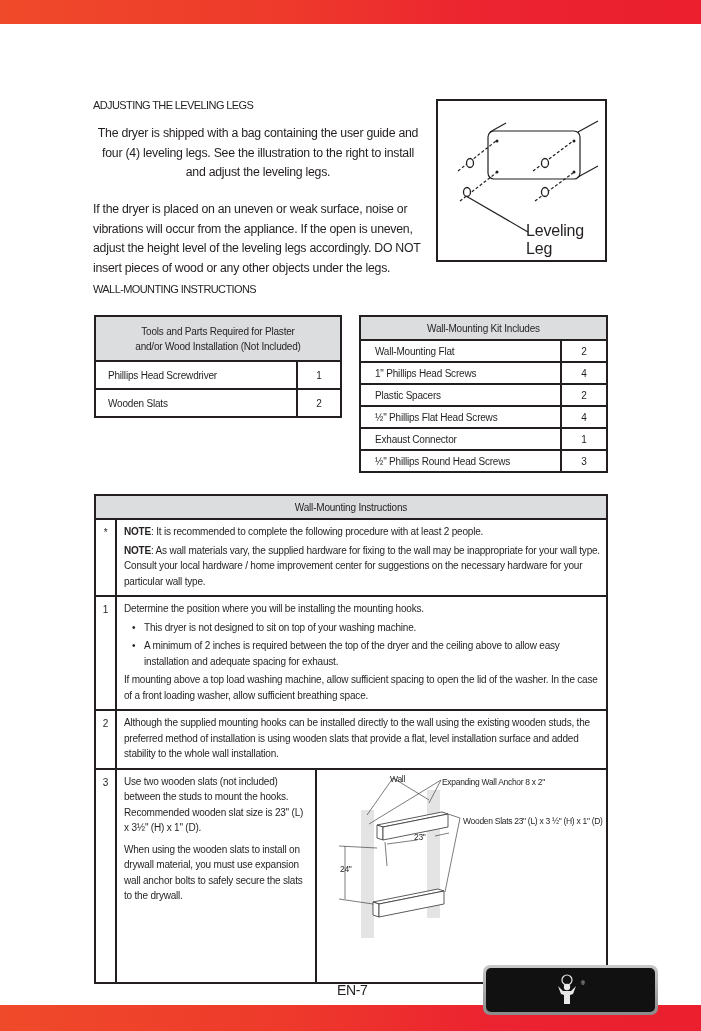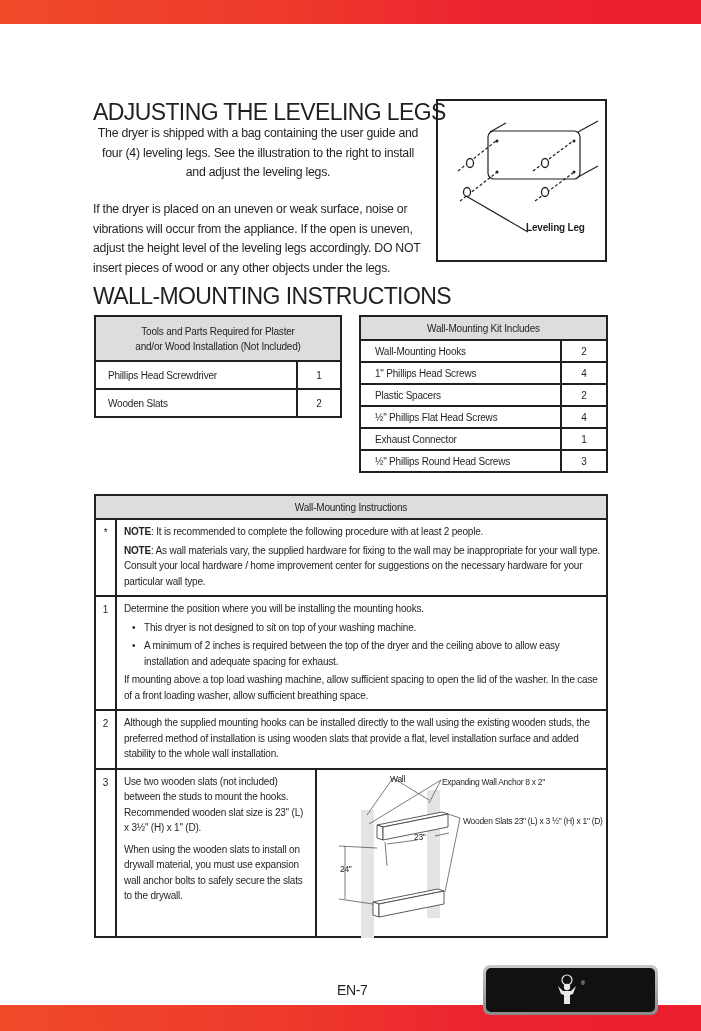--- a/index.html
+++ b/index.html
@@ -11,36 +11,36 @@
   .band-top {
     position:absolute; left:0; top:0; width:701px; height:24px;
     background:linear-gradient(90deg,#ef4a2a 0%,#ee3a2b 40%,#ec2330 70%,#eb1f2e 100%);
   }
   .band-bottom {
     position:absolute; left:0; top:1005px; width:701px; height:26px;
     background:linear-gradient(90deg,#ef4a2a 0%,#ee3a2b 40%,#ec2330 70%,#eb1f2e 100%);
   }
   h2 {
     position:absolute; margin:0; font-weight:normal;
-    font-size:23px; letter-spacing:-0.6px; color:#231f20;
+    font-size:11px; letter-spacing:-0.6px; color:#231f20;
   }
   .p {
     position:absolute; margin:0; font-size:12.3px; line-height:19.5px;
     letter-spacing:-0.25px;
   }
   #level-intro { left:93px; top:124px; width:330px;text-align:center; }
   #level-warn  { left:93px; top:200px; width:335px; }
 
   .leg-fig {
     position:absolute; left:436px; top:99px; width:171px; height:163px;
     border:2px solid #231f20; box-sizing:border-box;
   }
   .leg-fig svg { position:absolute; left:0; top:0; }
   .leg-label {
-    position:absolute; left:88px; top:121px; font-size:10px; letter-spacing:-0.2px;font-weight:bold;
+    position:absolute; left:88px; top:121px; font-size:16px; letter-spacing:-0.2px;
   }
 
   table { border-collapse:collapse; position:absolute; }
   td, th { border:2.5px solid #231f20; padding:0; font-weight:normal; }
   th { background:#dcdddf; font-size:10px; letter-spacing:-0.2px; }
   td { font-size:10px; letter-spacing:-0.2px; }
 
   #tools-table { left:94px; top:315px; width:248px; }
   #tools-table th { height:43px; line-height:15px; text-align:center; }
   #tools-table td { height:26px; }
@@ -55,21 +55,21 @@
 
   #instr-table { left:94px; top:494px; width:514px; }
   #instr-table th { height:22px; text-align:center; }
   #instr-table td { vertical-align:top; font-size:10px; line-height:15.5px; }
   #instr-table td.num { width:19px; text-align:center; padding-top:5px; }
   #instr-table td.body { padding:4px 6px 3px 7px; }
   .line { margin:0 0 3px 0; }
   .bul { margin:0 0 3px 0; padding-left:20px; text-indent:-12px; }
   .bul::before { content:"•"; display:inline-block; width:12px; text-indent:0; }
 
-  .step3 { display:flex; height:166px;border-radius:17px; }
+  .step3 { display:flex; height:212px;border-radius:17px; }
   .step3-text { width:185px; padding:4px 6px 0 7px; border-right:2.5px solid #231f20; font-size:10px; line-height:15.5px; }
   .step3-fig { flex:1; position:relative; }
   .step3-fig svg { position:absolute; left:0; top:0; }
   .flbl { position:absolute; font-size:8.5px; letter-spacing:-0.3px; white-space:nowrap; }
 
   .page-num { position:absolute; left:337px; top:982px; font-size:14px; letter-spacing:-0.4px; }
   .logo {
     position:absolute; left:483px; top:965px; width:175px; height:50px; box-sizing:border-box;
     border-radius:7px; background:linear-gradient(#c9c9c9,#8a8a8a);
     padding:3px;
@@ -144,21 +144,21 @@
   </tr>
 </tbody>
   </table>
 
 <table id="kit-table">
   <tbody>
       <tr>
         <th colspan="2">Wall-Mounting Kit Includes</th>
       </tr>
   <tr>
-    <td class="name">Wall-Mounting Hooks</td>
+    <td class="name">Wall-Mounting Flat</td>
     <td class="qty">2</td>
   </tr>
   <tr>
     <td class="name">1" Phillips Head Screws</td>
     <td class="qty">4</td>
   </tr>
   <tr>
     <td class="name">Plastic Spacers</td>
     <td class="qty">2</td>
   </tr>

